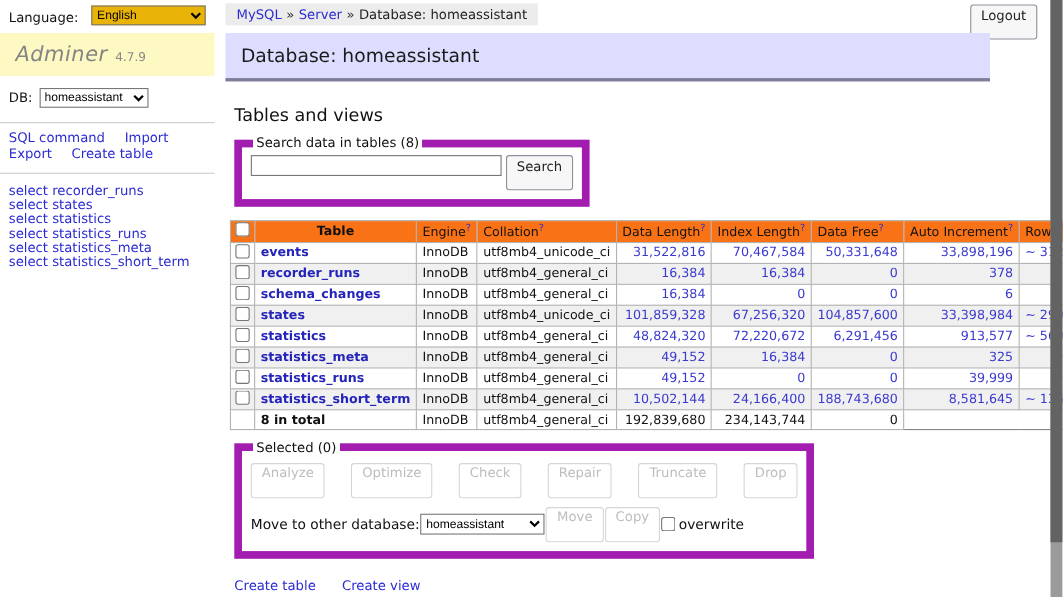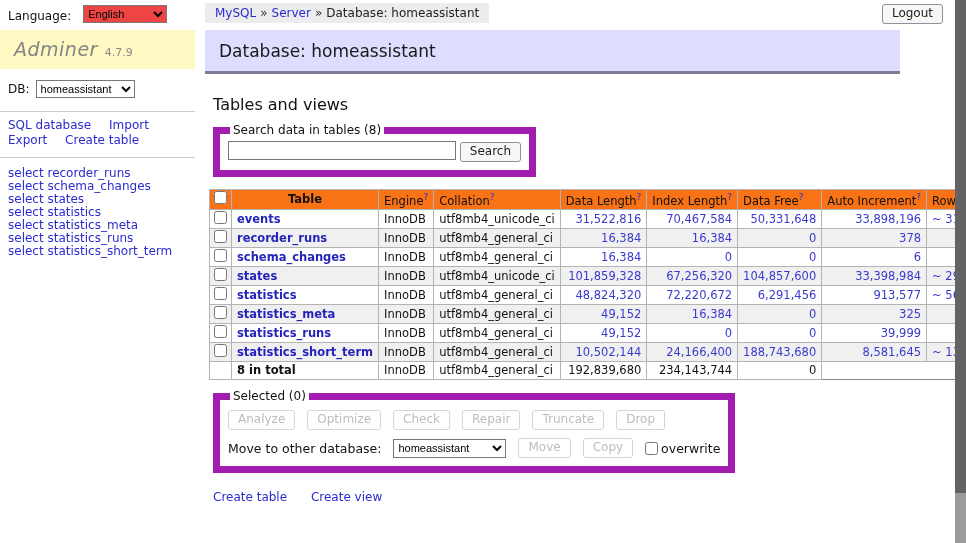--- a/index.html
+++ b/index.html
@@ -9,26 +9,26 @@
     font-family: "DejaVu Sans", "Liberation Sans", sans-serif;
     font-size: 12px;
     color: #111;
     background: #fff;
     overflow: hidden;
   }
   a { color: #2b2bd0; text-decoration: none; cursor: pointer; }
 
   
   .lang-row { position: absolute; left: 8px; top: 5px; display: flex; align-items: flex-end; gap: 12px; }
-  .lang-row select { width: 84px; height: 18px; font-size: 11px; border: 1px solid #777; background: #ef4444; }
+  .lang-row select { width: 104px; height: 18px; font-size: 11px; border: 1px solid #777; background: #eab308; }
   .logout-wrap { position: absolute; right: 23px; top: 4px; }
   .btn {
     font-family: inherit; font-size: 12px; color: #222;
     background: #f7f7f7; border: 1px solid #8f8f9d; border-radius: 3px;
-    padding: 1px 9px 14px; cursor: pointer; height: 20px;
+    padding: 1px 9px 14px; cursor: pointer; height: 32px;
   }
   .btn:disabled { color: #bdbdbd; border-color: #d6d6d6; background: #fff; cursor: default; }
 
   
   .scrollbar { position: absolute; right: 0; top: 0; width: 11px; height: 543px; background: #9b9b9b; }
   .scrollbar .thumb { position: absolute; top: 0; left: 0; width: 11px; height: 493px; background: #636363; }
 
   
   .sidebar { position: absolute; left: 0; top: 30px; width: 195px; }
   .brand { background: #fef9c3; padding: 8px 14px 9px; color: #848484; }
@@ -69,22 +69,22 @@
   table.data td.chk, table.data th.chk { padding: 1px 4px; text-align: center; }
   table.data td.name a { font-weight: bold; color: #2424bb; }
   table.data td.num { text-align: right; }
   table.data td.num a { color: #3a3ace; }
   table.data tr.alt td { background: #f0f0f0; }
   table.data tr.total td { color: #111; }
   table.data tr.total td.name { font-weight: bold; }
   table.data tr.total td.noborder { border: none; background: #fff; }
   input[type="checkbox"] { width: 13px; height: 13px; }
 
-  .selected-fs .btn-row { display: flex; gap: 12px; margin: 3px 0 8px; }
-  .move-row { display: flex; align-items: center; gap: 12px; font-size: 12.5px; }
+  .selected-fs .btn-row { display: flex; gap: 24px; margin: 3px 0 8px; }
+  .move-row { display: flex; align-items: center; gap: 1px; font-size: 12.5px; }
   .move-row select { width: 113px; height: 19px; font-size: 11px; border: 1px solid #777; background: #fff; }
   .move-row label { display: flex; align-items: center; gap: 3px; font-size: 12.5px; }
 
   .create-links { margin: 17px 0 0 8px; }
   .create-links a { margin-right: 20px; }
 </style>
 </head>
 <body>
 
 <div class="lang-row">
@@ -108,35 +108,34 @@
     <span class="ver">4.7.9</span>
   </div>
   <div class="db-row">
     <span>DB:</span>
     <select>
       <option>homeassistant</option>
     </select>
   </div>
   <div class="side-actions">
     <div>
-      <a>SQL database</a>
+      <a>SQL command</a>
       <a>Import</a>
     </div>
     <div>
       <a>Export</a>
       <a>Create table</a>
     </div>
   </div>
   <div class="side-tables">
       <div class="side-link"><a>select recorder_runs</a></div>
-      <div class="side-link"><a>select schema_changes</a></div>
       <div class="side-link"><a>select states</a></div>
       <div class="side-link"><a>select statistics</a></div>
+      <div class="side-link"><a>select statistics_runs</a></div>
       <div class="side-link"><a>select statistics_meta</a></div>
-      <div class="side-link"><a>select statistics_runs</a></div>
       <div class="side-link"><a>select statistics_short_term</a></div>
     </div>
 </div>
 
 <div class="content">
   <h2 class="page-title">Database: homeassistant</h2>
 
 
   <h3>Tables and views</h3>
 

